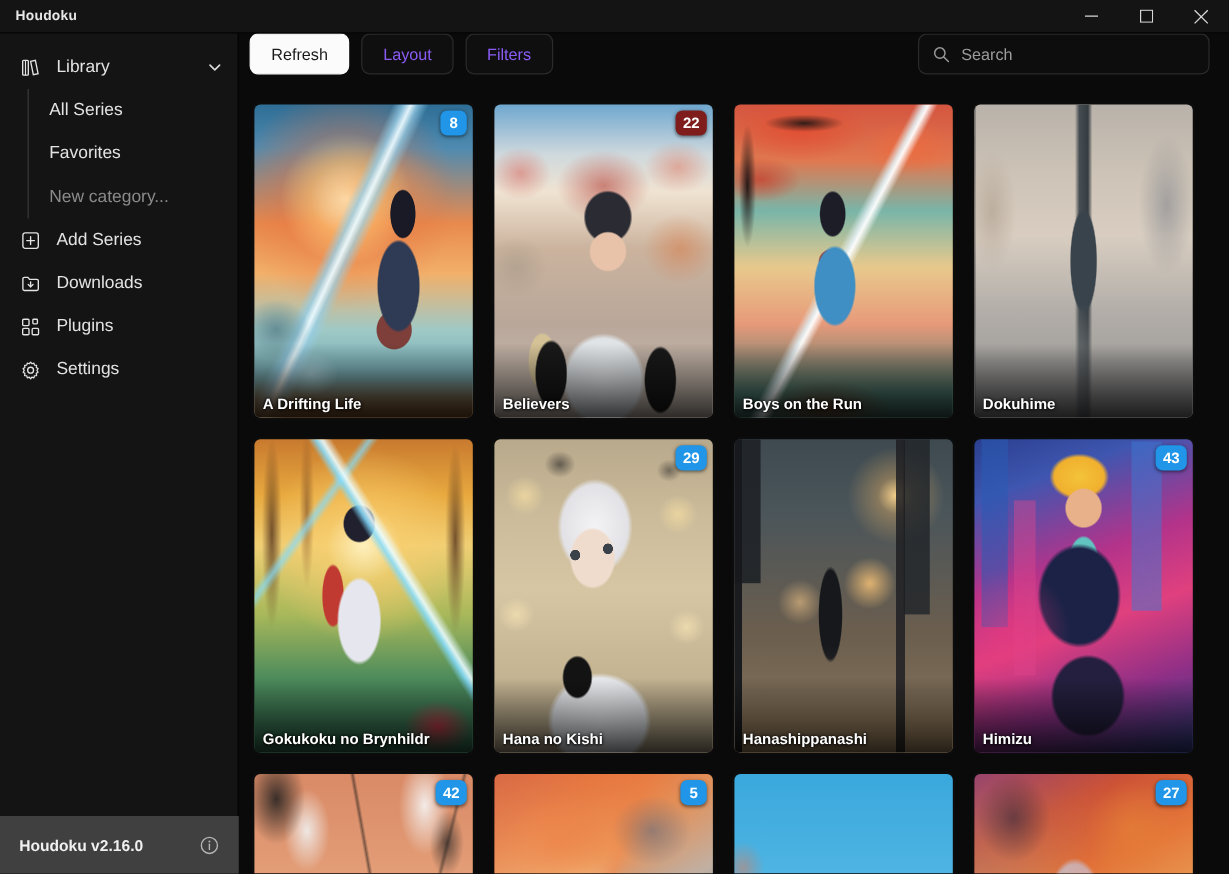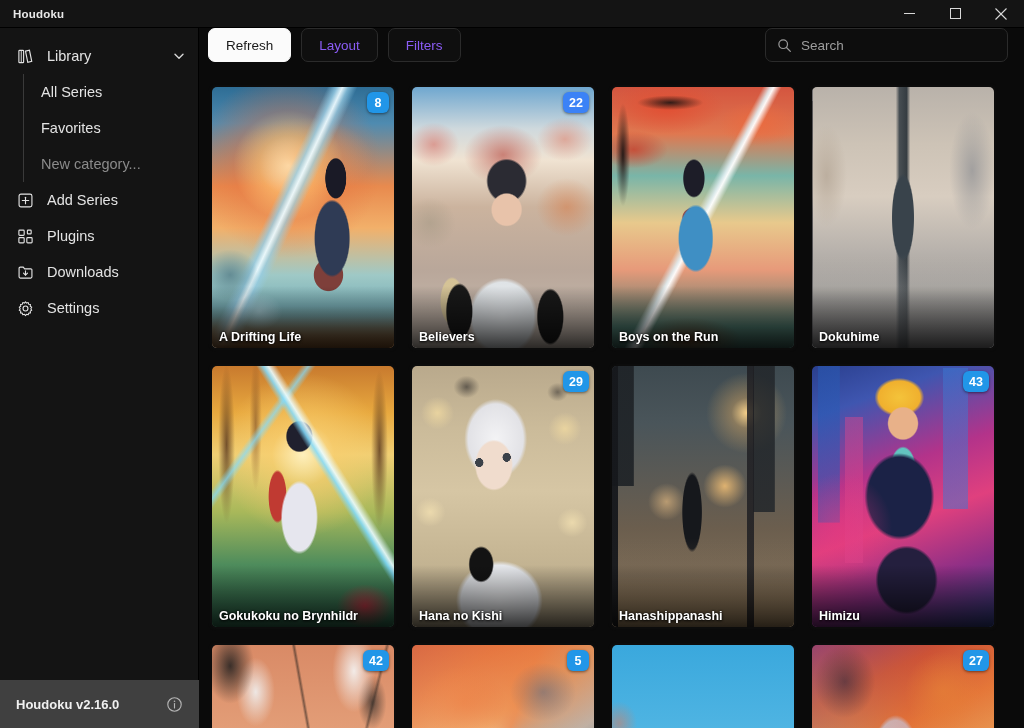--- a/index.html
+++ b/index.html
@@ -260,38 +260,38 @@
           <line x1="9" y1="5.6" x2="9" y2="12.4" stroke="#e3e3e3" stroke-width="1.2" stroke-linecap="round"></line>
           <line x1="5.6" y1="9" x2="12.4" y2="9" stroke="#e3e3e3" stroke-width="1.2" stroke-linecap="round"></line>
         </svg>
       </span>
       <span class="nav-label">Add Series</span>
     </div>
 
     <div class="nav-item">
       <span class="nav-icon">
         <svg width="17" height="17" viewBox="0 0 18 18">
+          <path d="M2.2 4.6 a1.3 1.3 0 0 1 1.3-1.3 h3.1 l1.5 1.8 h6.4 a1.3 1.3 0 0 1 1.3 1.3 v7.2 a1.3 1.3 0 0 1 -1.3 1.3 h-11 a1.3 1.3 0 0 1 -1.3 -1.3 z" fill="none" stroke="#e3e3e3" stroke-width="1.2"></path>
+          <line x1="9" y1="7.3" x2="9" y2="11.6" stroke="#e3e3e3" stroke-width="1.2" stroke-linecap="round"></line>
+          <polyline points="6.9,9.6 9,11.7 11.1,9.6" fill="none" stroke="#e3e3e3" stroke-width="1.2" stroke-linecap="round" stroke-linejoin="round"></polyline>
+        </svg>
+      </span>
+      <span class="nav-label">Downloads</span>
+    </div>
+
+    <div class="nav-item">
+      <span class="nav-icon">
+        <svg width="17" height="17" viewBox="0 0 18 18">
           <rect x="2" y="2.2" width="5.6" height="5.6" rx="0.9" fill="none" stroke="#e3e3e3" stroke-width="1.2"></rect>
           <rect x="2" y="10.2" width="5.6" height="5.6" rx="0.9" fill="none" stroke="#e3e3e3" stroke-width="1.2"></rect>
           <rect x="10.4" y="10.2" width="5.6" height="5.6" rx="0.9" fill="none" stroke="#e3e3e3" stroke-width="1.2"></rect>
           <rect x="11" y="2.2" width="4" height="4" rx="0.7" fill="none" stroke="#e3e3e3" stroke-width="1.2"></rect>
         </svg>
       </span>
       <span class="nav-label">Plugins</span>
-    </div>
-
-    <div class="nav-item">
-      <span class="nav-icon">
-        <svg width="17" height="17" viewBox="0 0 18 18">
-          <path d="M2.2 4.6 a1.3 1.3 0 0 1 1.3-1.3 h3.1 l1.5 1.8 h6.4 a1.3 1.3 0 0 1 1.3 1.3 v7.2 a1.3 1.3 0 0 1 -1.3 1.3 h-11 a1.3 1.3 0 0 1 -1.3 -1.3 z" fill="none" stroke="#e3e3e3" stroke-width="1.2"></path>
-          <line x1="9" y1="7.3" x2="9" y2="11.6" stroke="#e3e3e3" stroke-width="1.2" stroke-linecap="round"></line>
-          <polyline points="6.9,9.6 9,11.7 11.1,9.6" fill="none" stroke="#e3e3e3" stroke-width="1.2" stroke-linecap="round" stroke-linejoin="round"></polyline>
-        </svg>
-      </span>
-      <span class="nav-label">Downloads</span>
     </div>
 
     <div class="nav-item">
       <span class="nav-icon">
         <svg width="17" height="17" viewBox="0 0 18 18">
           <circle cx="9" cy="9" r="2.6" fill="none" stroke="#e3e3e3" stroke-width="1.2"></circle>
           <path d="M9 1.8 l1.1 1.5 1.8 -.6 .5 1.8 1.9 .2 -.3 1.9 1.6 1 -1 1.6 1 1.6 -1.6 1 .3 1.9 -1.9 .2 -.5 1.8 -1.8 -.6 -1.1 1.5 -1.1 -1.5 -1.8 .6 -.5 -1.8 -1.9 -.2 .3 -1.9 -1.6 -1 1 -1.6 -1 -1.6 1.6 -1 -.3 -1.9 1.9 -.2 .5 -1.8 1.8 .6 z" fill="none" stroke="#e3e3e3" stroke-width="1.1" stroke-linejoin="round"></path>
         </svg>
       </span>
       <span class="nav-label">Settings</span>
@@ -359,21 +359,21 @@
       <div class="layer" style="background:radial-gradient(ellipse 17% 13% at 52% 36%, #2b2b33 0%, #2b2b33 60%, rgba(0,0,0,0) 66%)"></div>
       <div class="layer" style="background:radial-gradient(ellipse 12% 9% at 52% 47%, #e8c3aa 0%, #e8c3aa 66%, rgba(0,0,0,0) 72%)"></div>
       <div class="layer" style="background:radial-gradient(ellipse 28% 22% at 50% 88%, #eceff2 0%, #dfe3e6 60%, rgba(0,0,0,0) 68%)"></div>
       <div class="layer" style="background:
         radial-gradient(ellipse 11% 16% at 26% 86%, #191919 0%, #191919 62%, rgba(0,0,0,0) 68%),
         radial-gradient(ellipse 11% 16% at 76% 88%, #191919 0%, #191919 62%, rgba(0,0,0,0) 68%),
         radial-gradient(ellipse 10% 14% at 22% 82%, rgba(214,196,150,.95) 0%, rgba(214,196,150,.95) 60%, rgba(0,0,0,0) 66%)"></div>
           <div class="shade"></div>
         </div>
         <div class="title">Believers</div>
-        <div class="badge" style="background: #3b82f6;">22</div>
+        <div class="badge" style="background: #7f1d1d;">22</div>
       </div>
       <div class="card">
         <div class="art" style="background: linear-gradient(rgb(212, 85, 63) 0%, rgb(224, 120, 80) 18%, rgb(121, 181, 168) 34%, rgb(232, 201, 140) 52%, rgb(231, 154, 122) 70%, rgb(78, 122, 110) 92%, rgb(58, 95, 87) 100%);">
           <div class="layer" style="background:
         radial-gradient(ellipse 44% 14% at 30% 8%, rgba(226,78,50,.95), rgba(0,0,0,0) 72%),
         radial-gradient(ellipse 30% 12% at 80% 14%, rgba(236,106,62,.85), rgba(0,0,0,0) 72%),
         radial-gradient(ellipse 26% 10% at 12% 24%, rgba(200,64,44,.8), rgba(0,0,0,0) 72%)"></div>
       <div class="layer" style="background:
         radial-gradient(ellipse 6% 30% at 6% 26%, rgba(32,22,20,.95), rgba(0,0,0,0) 66%),
         radial-gradient(ellipse 26% 4% at 32% 6%, rgba(32,22,20,.9), rgba(0,0,0,0) 70%)"></div>

